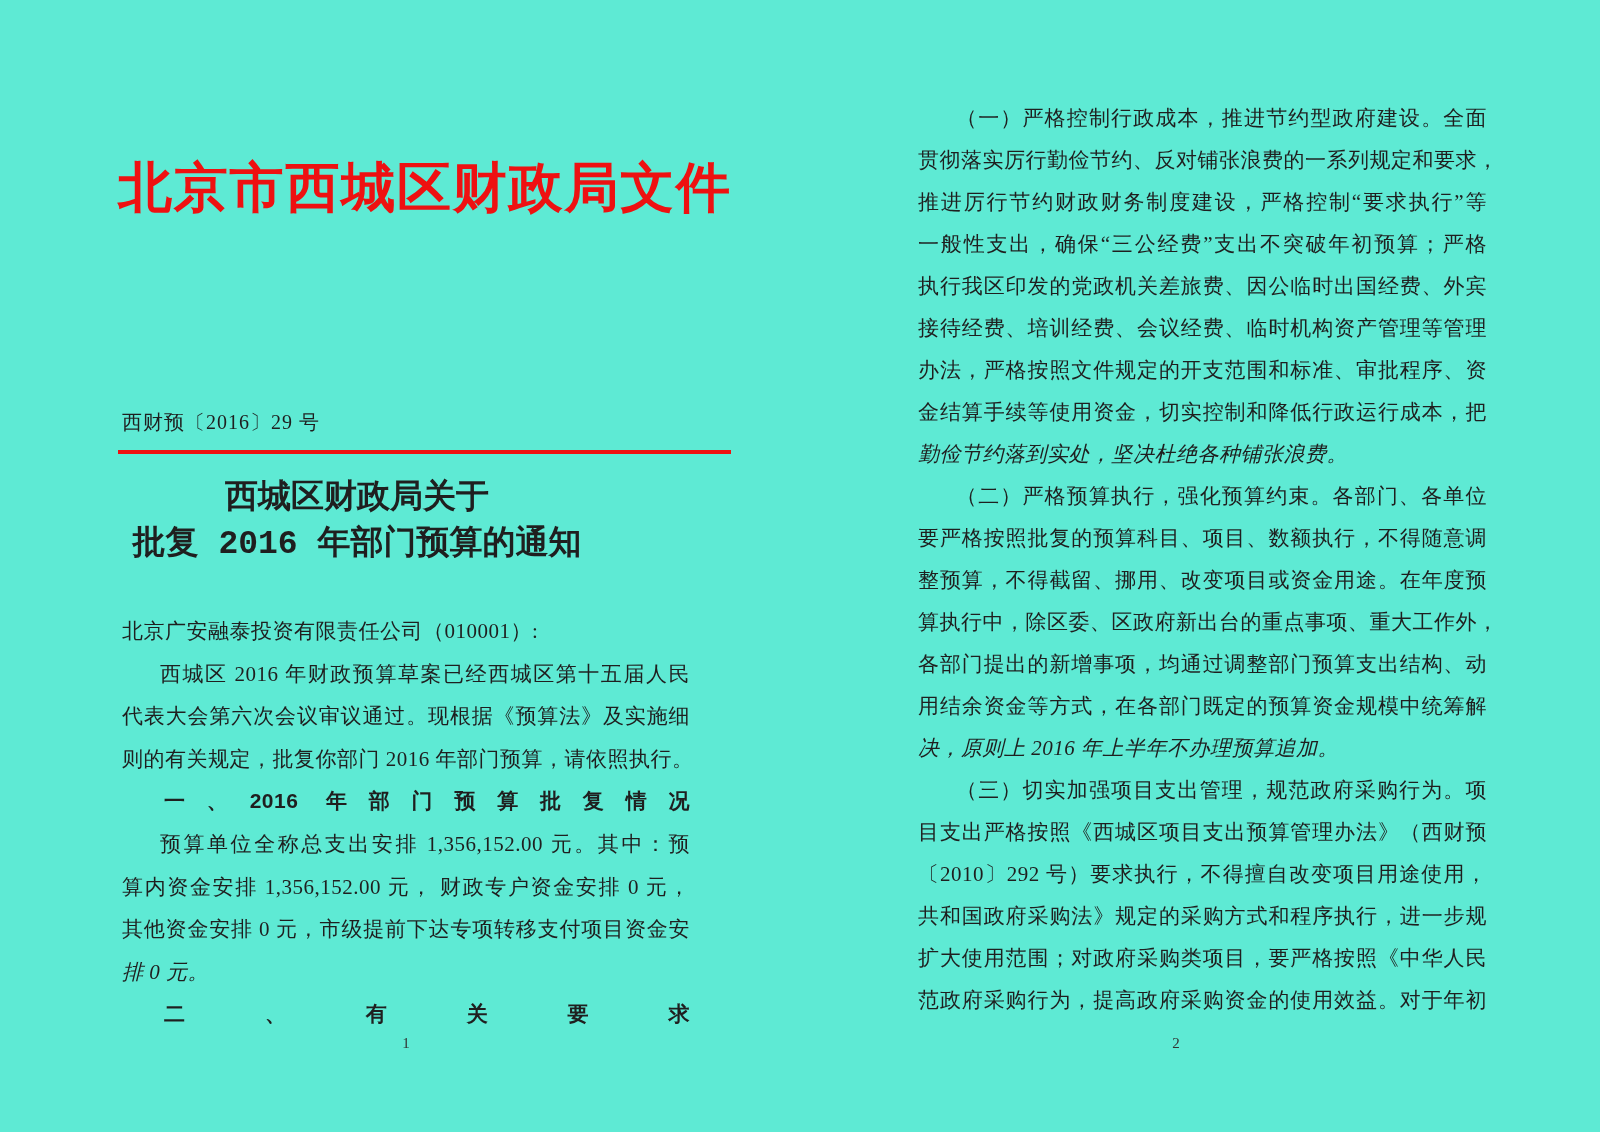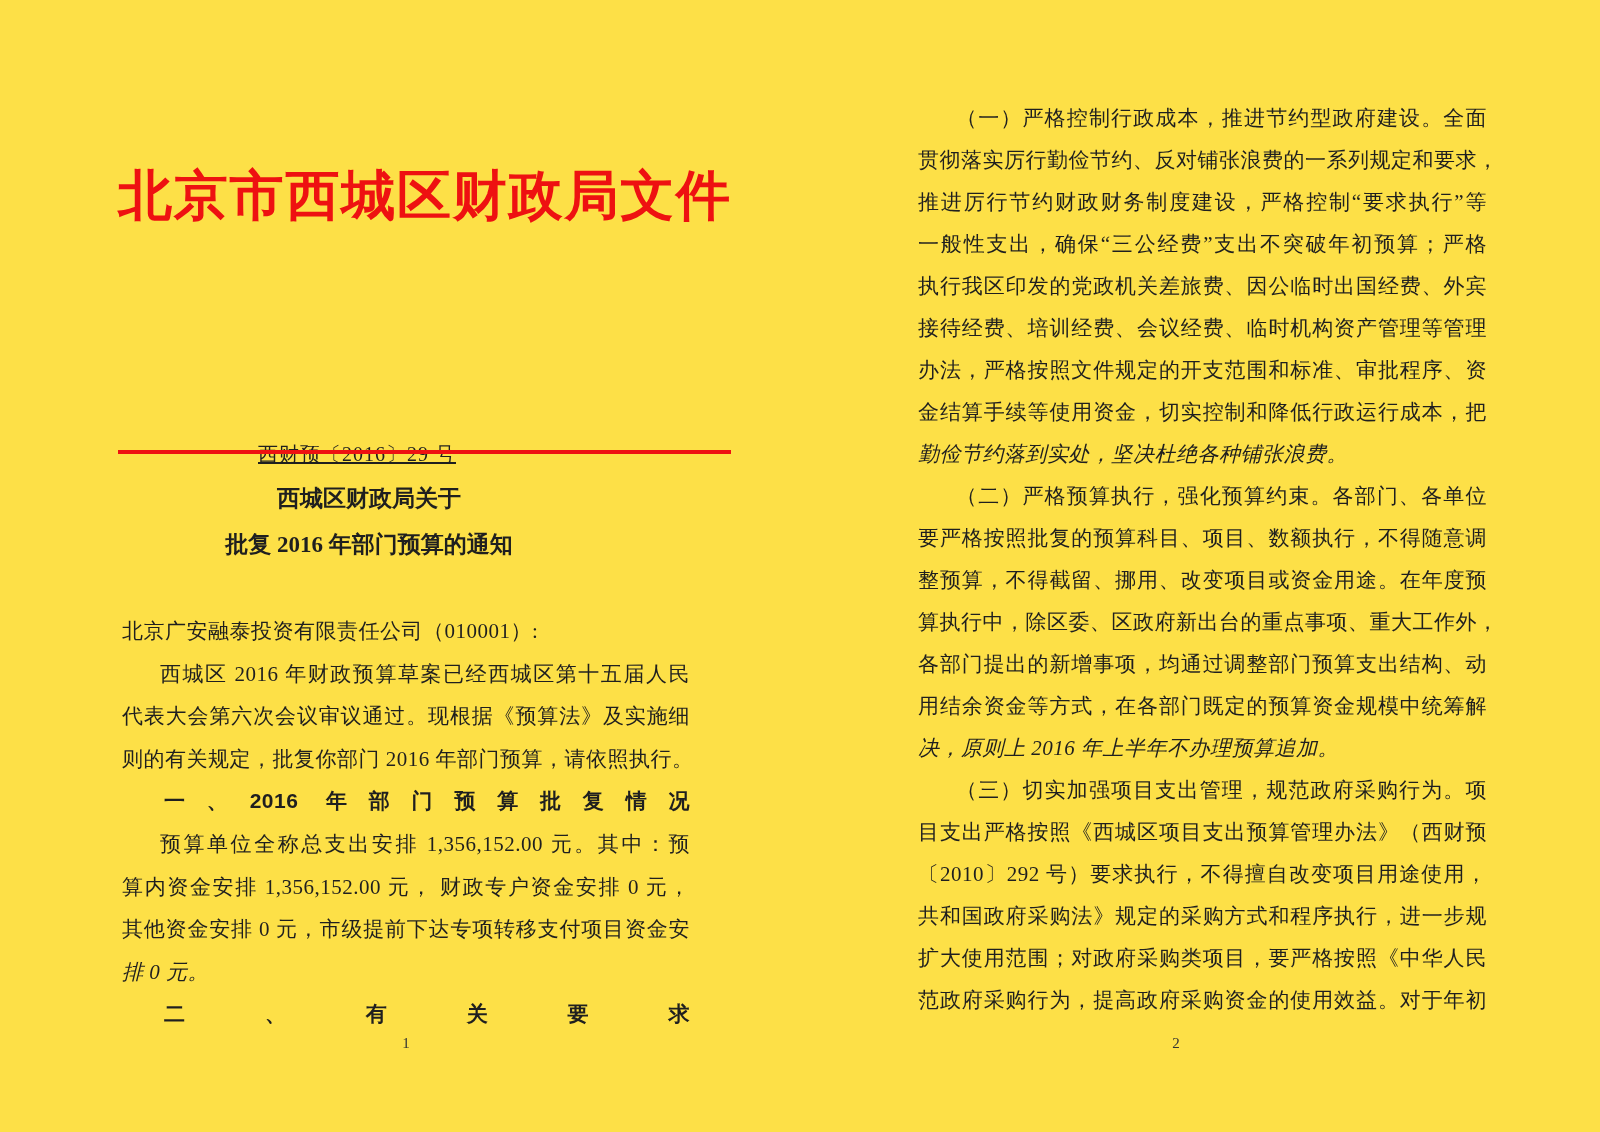--- a/index.html
+++ b/index.html
@@ -1,44 +1,44 @@
 <!DOCTYPE html>
 <html style="--red: #ee1111;"><head>
 <meta charset="utf-8">
 <style>
   html,body{margin:0;padding:0;background:#ffffff;}
   #canvas{
     position:relative;width:1600px;height:1132px;background:#ffffff;
     font-family:"Liberation Serif","DejaVu Serif",serif;
     color:#1f1f1f;overflow:hidden;
   }
-  .page{position:absolute;top:0;width:800px;height:1132px;background:#fde047;}
+  .page{position:absolute;top:0;width:800px;height:1132px;background:#5eead4;}
   #page-left{left:0;}
   #page-right{left:800px;}
 
   
   .agency-header{
     position:absolute;left:118px;top:152px;width:613px;height:72px;
-    font-family:Liberation Sans, sans-serif;
+    font-family:Liberation Serif, serif;
     font-weight:700;font-size:54px;line-height:72px;color:var(--red,#ee1111);
-    text-align:justify;text-align-last:justify;white-space:nowrap;letter-spacing:1px;margin-top:7px;
+    text-align:justify;text-align-last:justify;white-space:nowrap;letter-spacing:1px;
   }
   
   .kicker{
-    position:absolute;left:122px;top:440px;width:470px;height:28px;
-    font-size:20px;line-height:28px;text-align:center;letter-spacing:1px;text-decoration:underline;
+    position:absolute;left:122px;top:408px;width:470px;height:28px;
+    font-size:20px;line-height:28px;text-align:left;letter-spacing:1px;
   }
   .red-rule{
     position:absolute;left:118px;top:450px;width:613px;height:4px;
     background:var(--red,#ee1111);
   }
   .doc-title{
-    position:absolute;left:134px;top:476px;width:470px;
-    font-family:Liberation Serif, serif;
-    font-weight:700;font-size:23px;line-height:46px;text-align:center;
+    position:absolute;left:122px;top:476px;width:470px;
+    font-family:Liberation Mono, monospace;
+    font-weight:700;font-size:33px;line-height:46px;text-align:center;
   }
   .doc-title .line{text-align:center;text-align-last:center;}
 
   
   .doc-body{position:absolute;font-size:21px;}
   #left-body{left:122px;top:610px;width:568px;line-height:42.6px;}
   #right-body{left:118px;top:97px;width:569px;line-height:42px;}
   .doc-body .line{
     text-align:justify;text-align-last:justify;
     letter-spacing:0.5px;white-space:nowrap;

